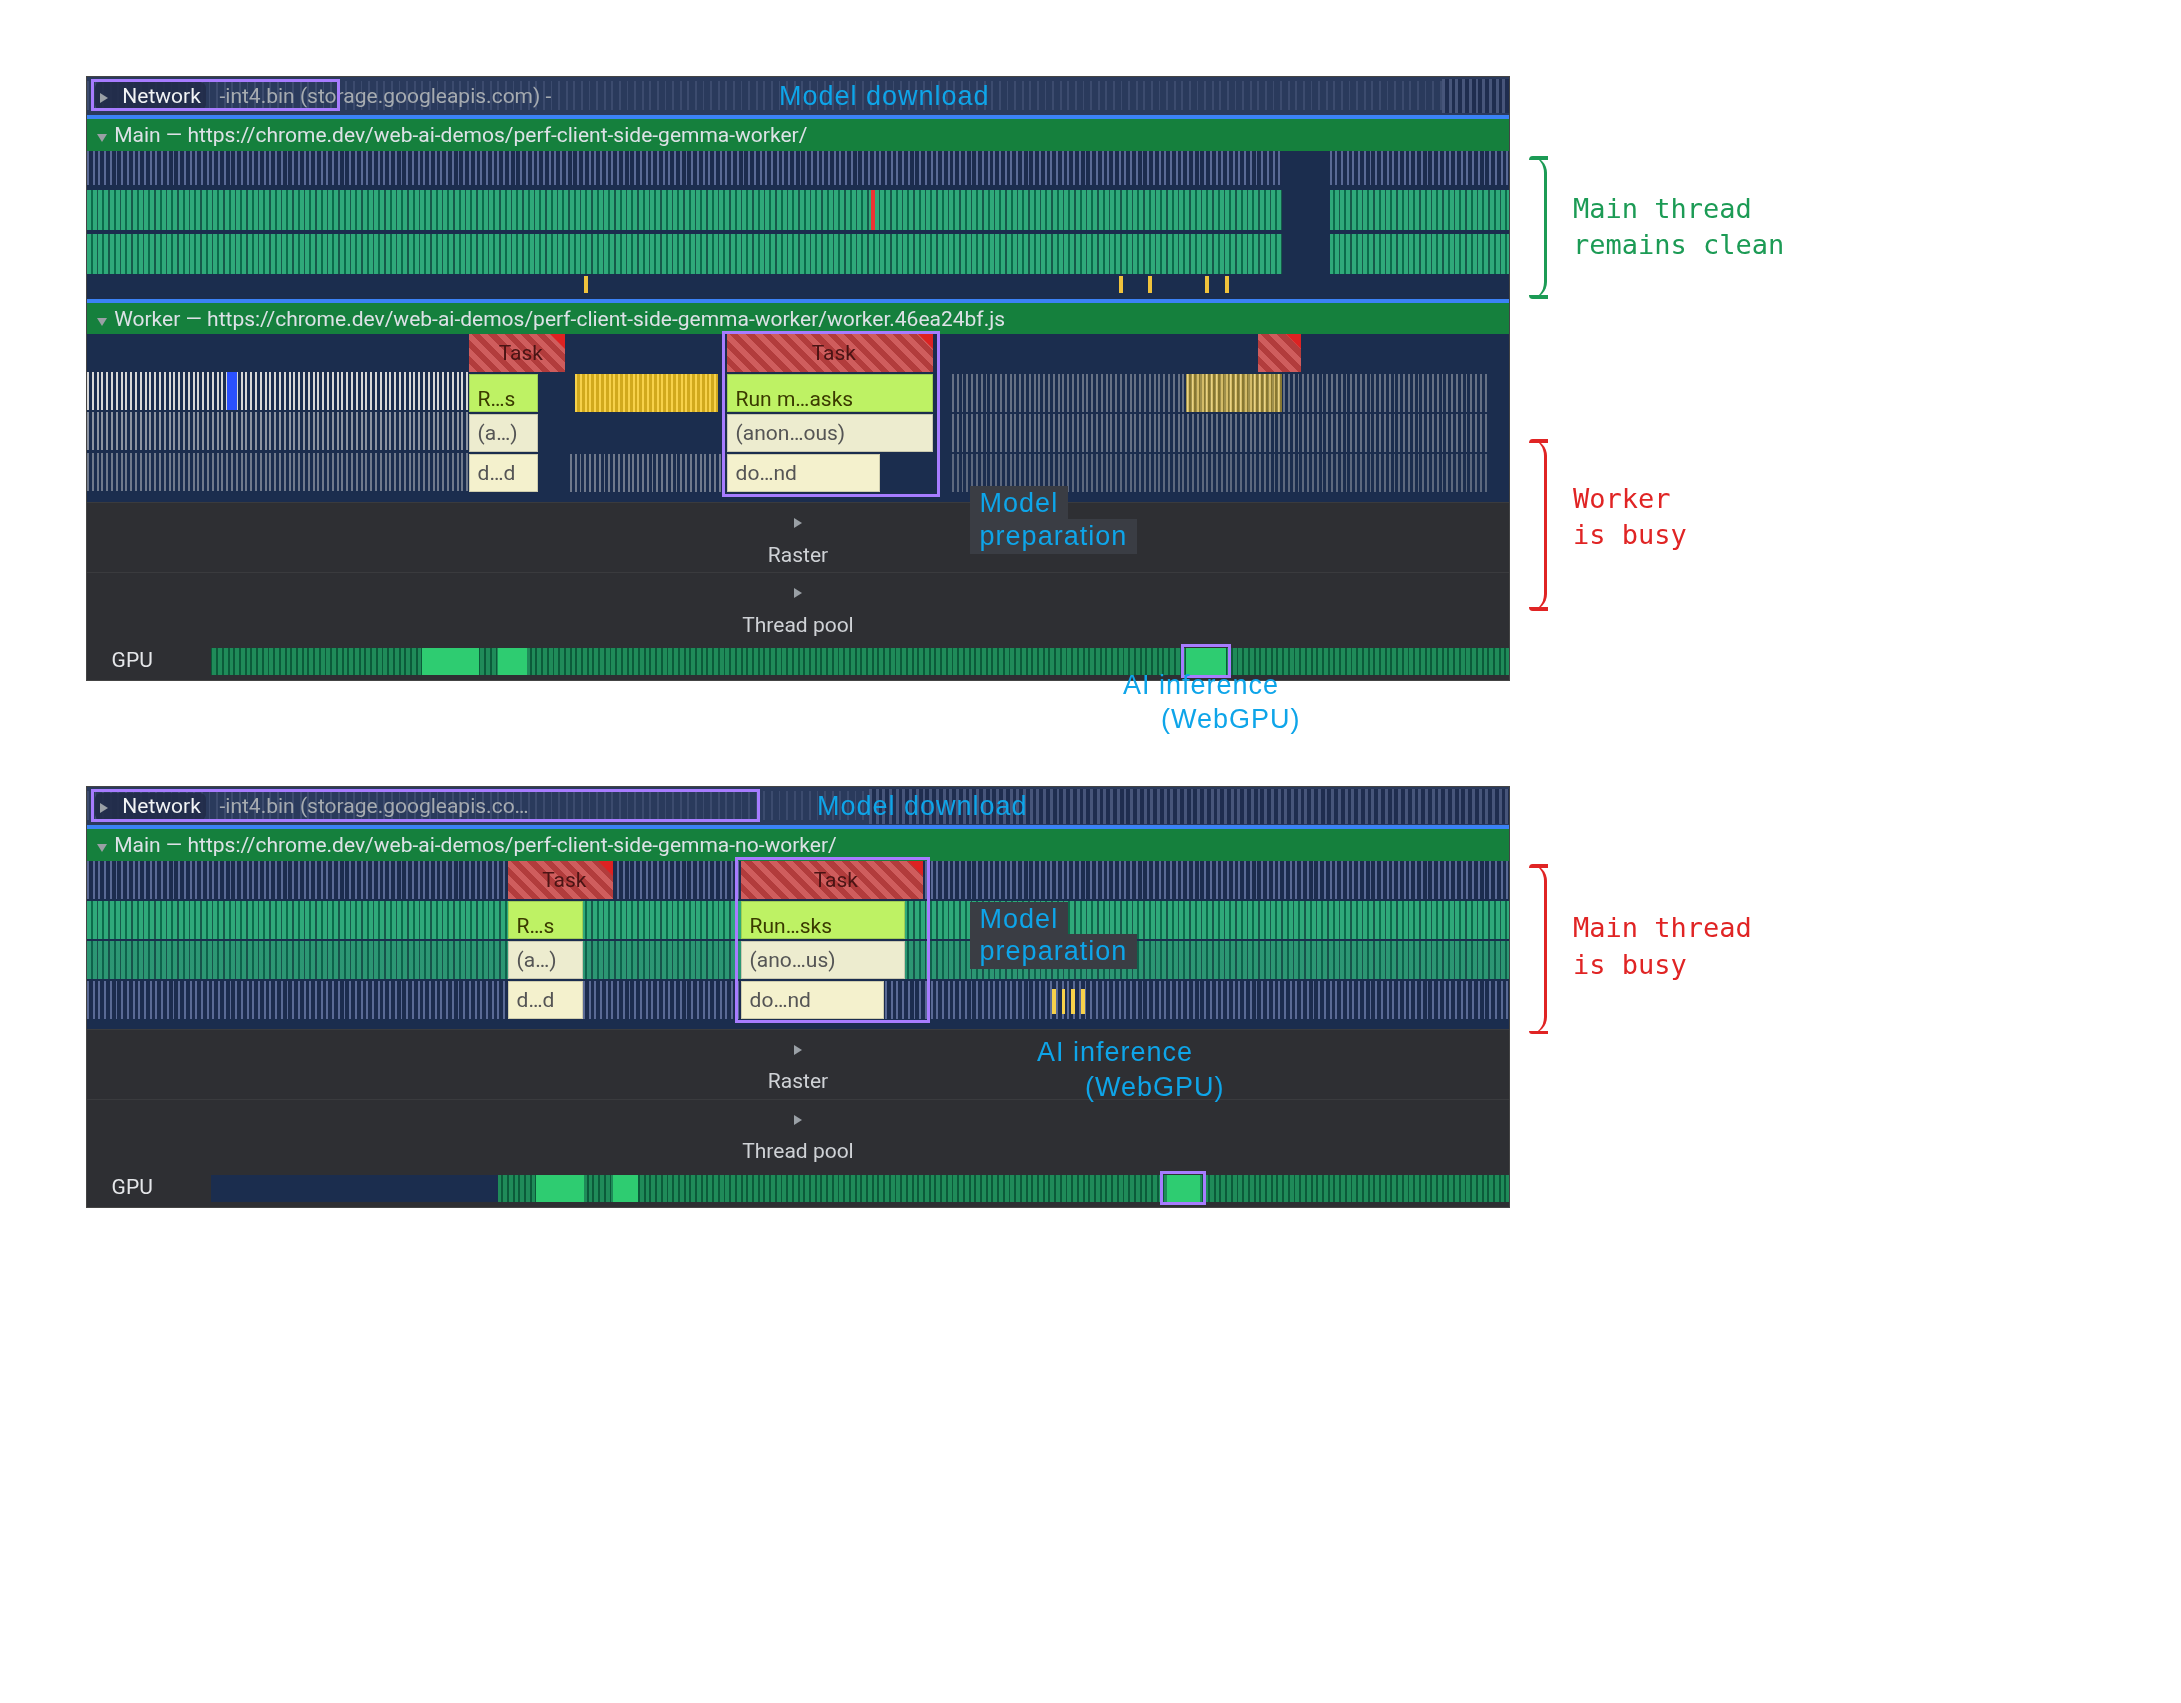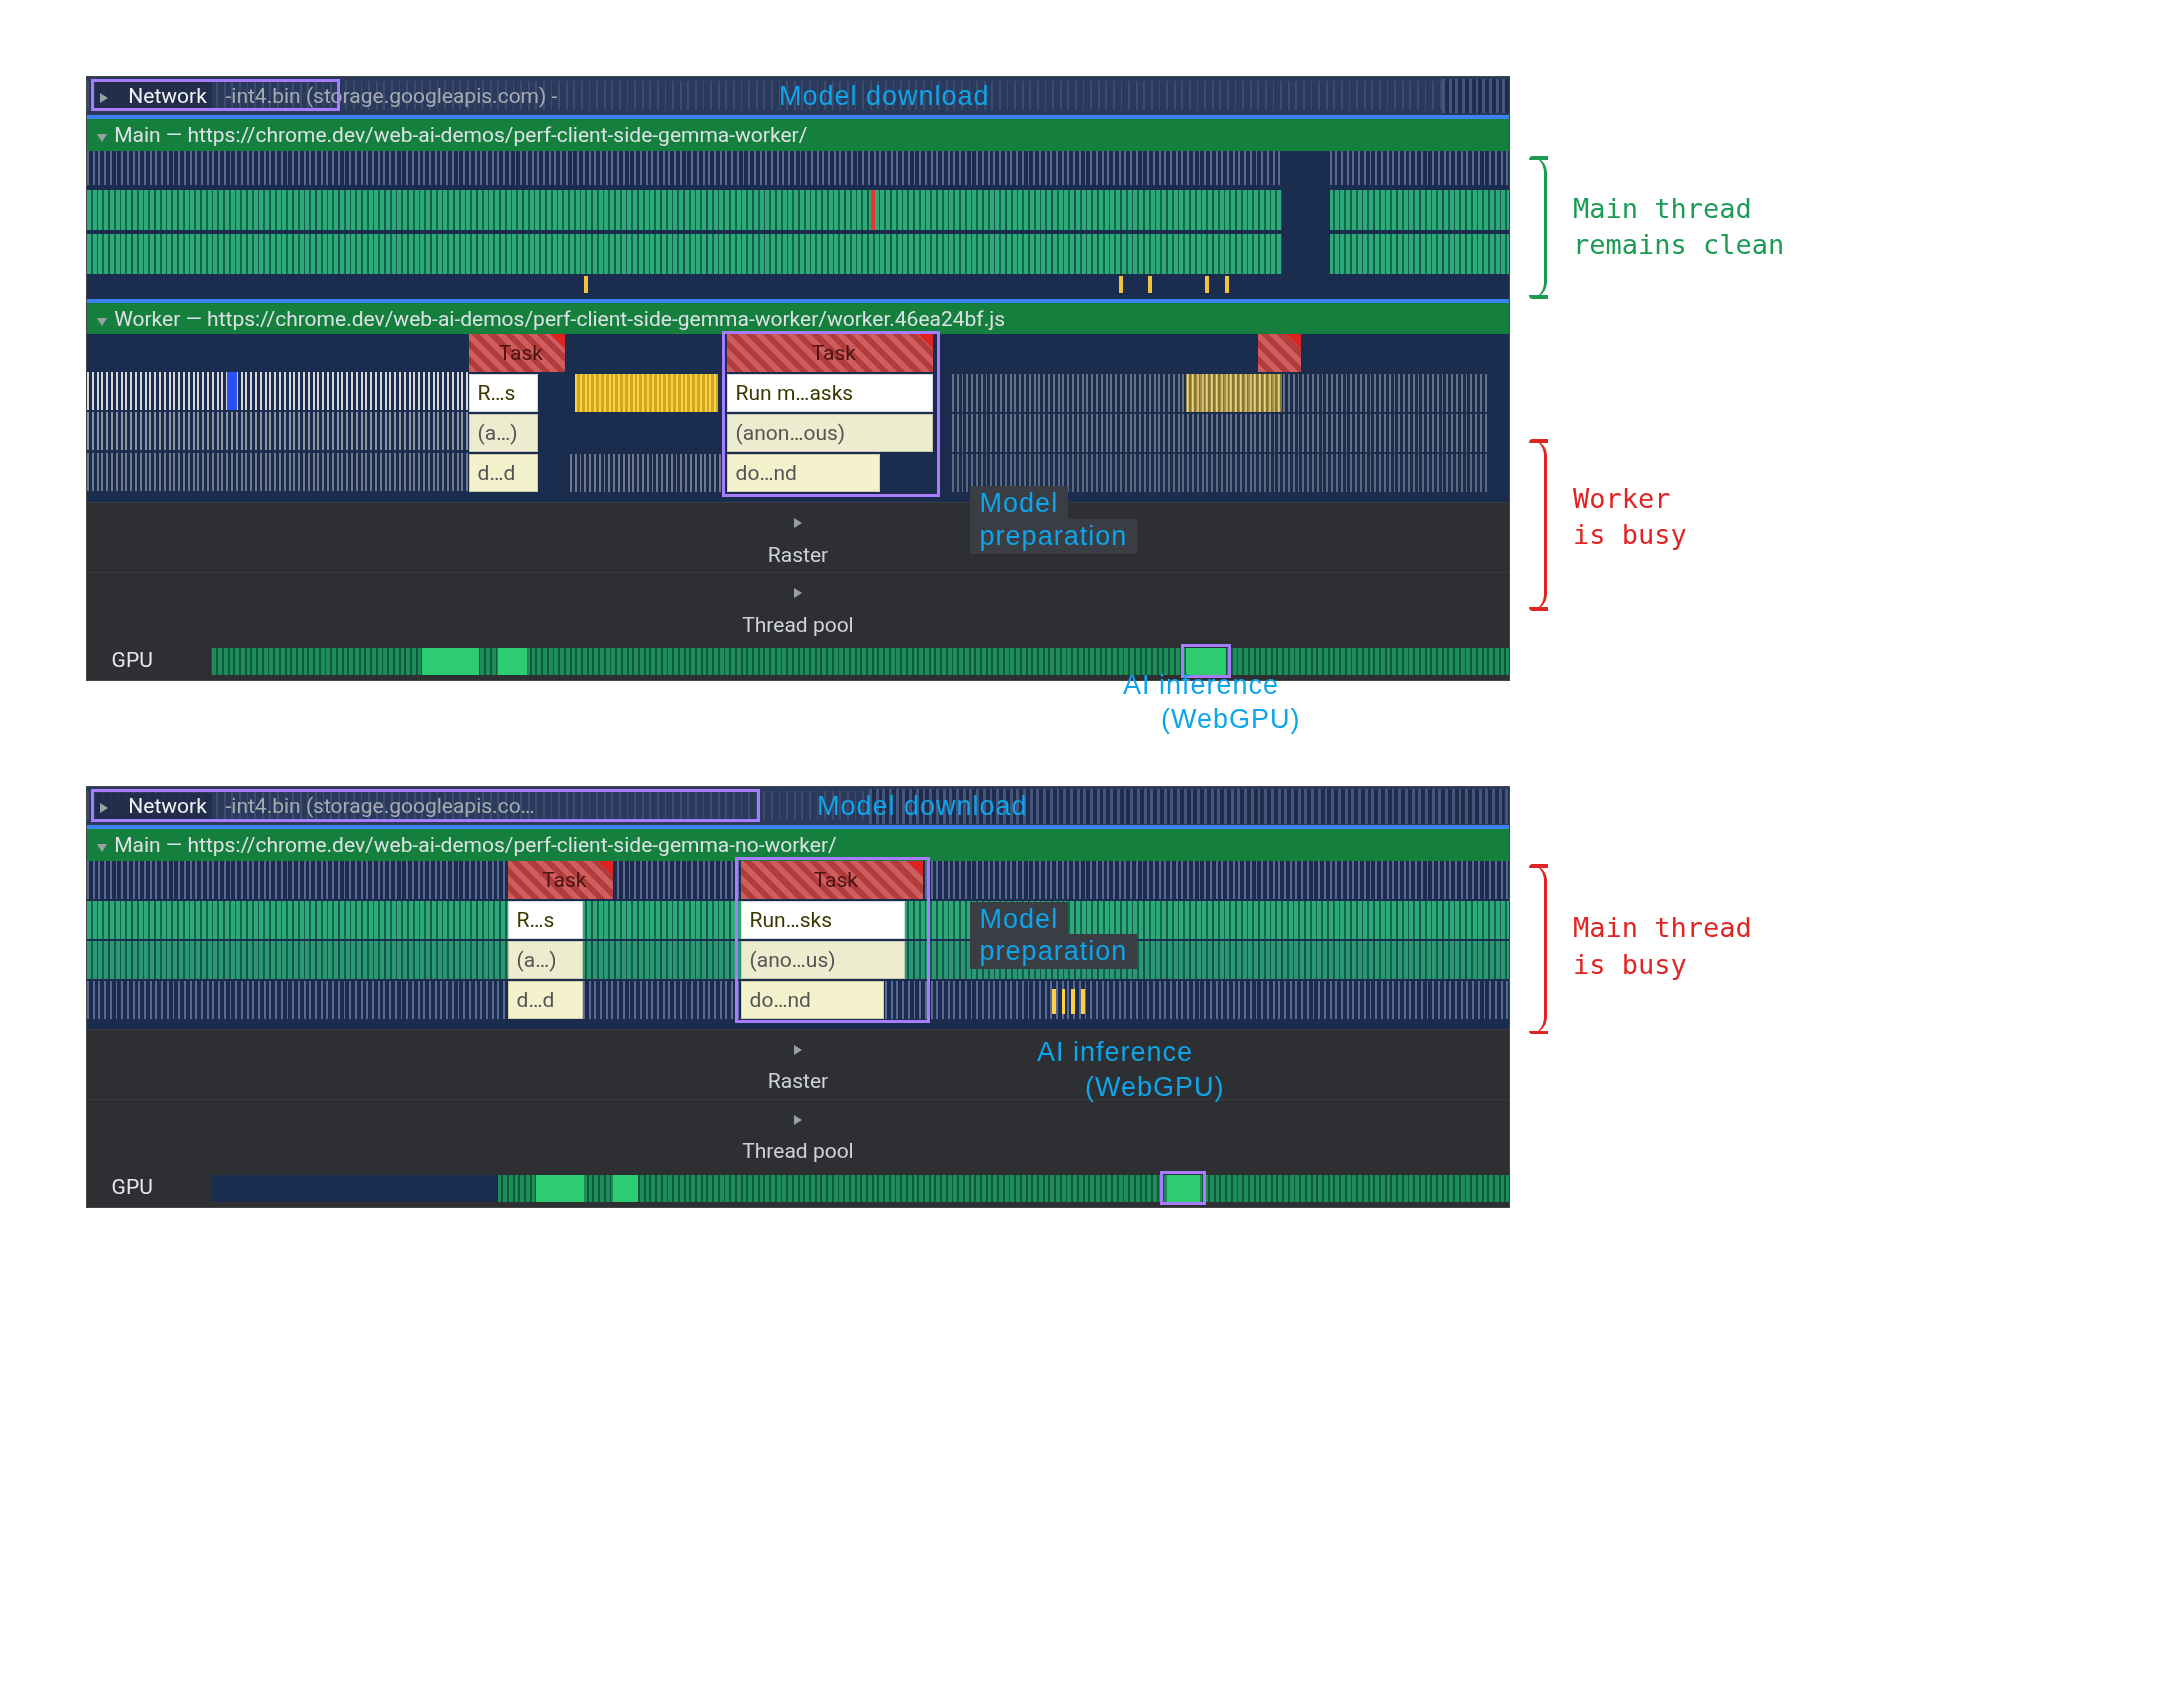--- a/index.html
+++ b/index.html
@@ -31,21 +31,21 @@
     position: absolute; left: 0; right: 0; top: 3.8px; height: 29px;
     background: repeating-linear-gradient(90deg,#3c4b6e 0 1.9px,#2a3a5c 1.9px 7.6px);
   }
   .network-label {
     position: relative; z-index: 2;
     margin-left: 7.6px;
     background: rgba(33,44,73,.9);
     color: #f1f3f4;
     font-family: Roboto, "Helvetica Neue", Arial, sans-serif;
     padding: 1.9px 5.7px;
-    display: flex; align-items: center; gap: 20px;
+    display: flex; align-items: center; gap: 14px; border-radius: 6px;
   }
   .tri-collapsed::before {
     content: ""; display: inline-block;
     border-left: 8.6px solid #9aa0a6;
     border-top: 5.7px solid transparent;
     border-bottom: 5.7px solid transparent;
   }
   .network-file {
     position: relative; z-index: 2;
     color: #a6abb0;
@@ -124,21 +124,21 @@
   }
   
   .call-block {
     position:absolute; top:0; height:38px;
     font-family: Roboto, Arial, sans-serif;
     display:flex; align-items:center; padding-left:7.6px;
     color:#3a3a00;
     border:1px solid rgba(0,0,0,.15);
     overflow:hidden; white-space:nowrap;
   }
-  .c-yellow { background:#ffffff; }
+  .c-yellow { background:#bef264;align-items:flex-end; }
   .c-beige  { background:#edeccf; color:#555; }
   .c-cream  { background:#f4f1cd; color:#555; }
   .fine-bars {
      position:absolute; top:0; bottom:0;
      background: repeating-linear-gradient(90deg,#d7d7d7 0 1.9px, #1b2d4e 1.9px 4.8px);
   }
 
   
   .coll-track {
     background:#2e2f33; color:#cfd2d6;

